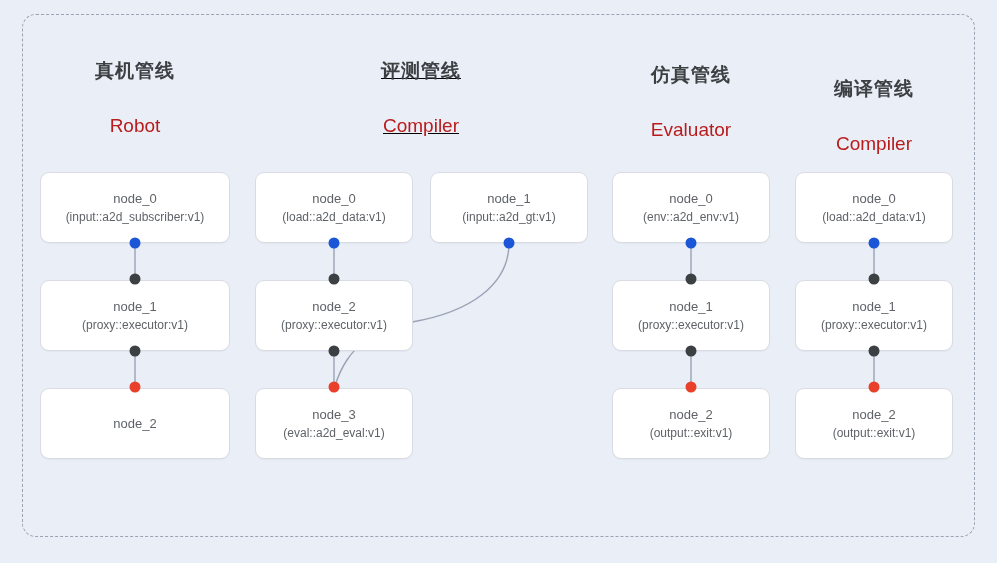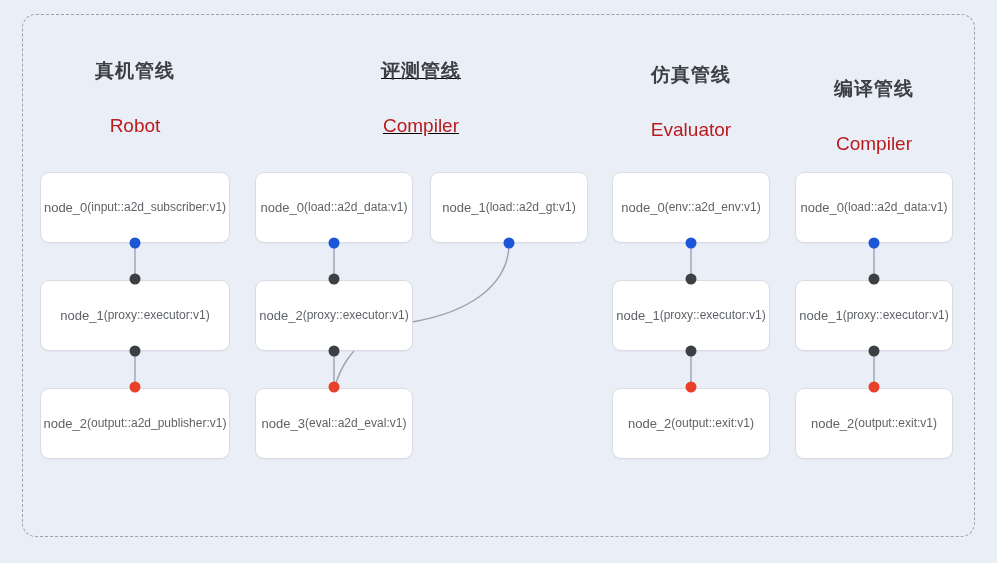--- a/index.html
+++ b/index.html
@@ -44,21 +44,21 @@
     white-space:nowrap;
   }
   .node-box{
     position:absolute;
     box-sizing:border-box;
     background:#ffffff;
     border:1px solid #dadce3;
     border-radius:9px;
     box-shadow:0 1px 1px rgba(40,50,80,0.04);
     display:flex;
-    flex-direction:row;
+    flex-direction:column;
     align-items:center;
     justify-content:center;
   }
   .node-name{
     font-size:13px;
     color:#5f6368;
     line-height:19px;
     white-space:nowrap;
   }
   .node-detail{
@@ -134,34 +134,33 @@
   <div class="node-box" style="left:40px;top:172px;width:190px;height:71px;">
     <div class="node-name">node_0</div>
     <div class="node-detail">(input::a2d_subscriber:v1)</div>
   </div>
   <div class="node-box" style="left:40px;top:280px;width:190px;height:71px;">
     <div class="node-name">node_1</div>
     <div class="node-detail">(proxy::executor:v1)</div>
   </div>
   <div class="node-box" style="left:40px;top:388px;width:190px;height:71px;">
     <div class="node-name">node_2</div>
-    <div class="node-detail">(output::a2d_publisher:v1)</div>
   </div>
   <div class="port blue" style="left:135px;top:243px;"></div>
   <div class="port black" style="left:135px;top:279px;"></div>
   <div class="port black" style="left:135px;top:351px;"></div>
   <div class="port red" style="left:135px;top:387px;"></div>
 
   <div class="node-box" style="left:255px;top:172px;width:158px;height:71px;">
     <div class="node-name">node_0</div>
     <div class="node-detail">(load::a2d_data:v1)</div>
   </div>
   <div class="node-box" style="left:430px;top:172px;width:158px;height:71px;">
     <div class="node-name">node_1</div>
-    <div class="node-detail">(load::a2d_gt:v1)</div>
+    <div class="node-detail">(input::a2d_gt:v1)</div>
   </div>
   <div class="node-box" style="left:255px;top:280px;width:158px;height:71px;">
     <div class="node-name">node_2</div>
     <div class="node-detail">(proxy::executor:v1)</div>
   </div>
   <div class="node-box" style="left:255px;top:388px;width:158px;height:71px;justify-content:center;">
     <div class="node-name">node_3</div>
     <div class="node-detail">(eval::a2d_eval:v1)</div>
   </div>
   <div class="port blue" style="left:334px;top:243px;"></div>

